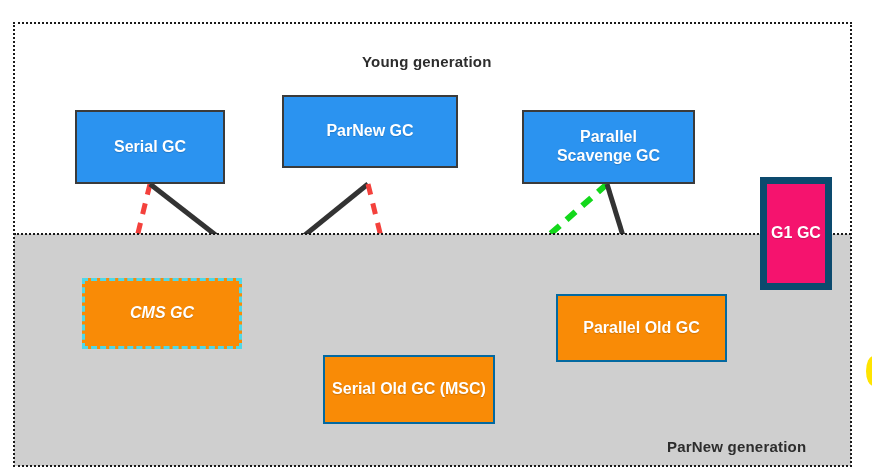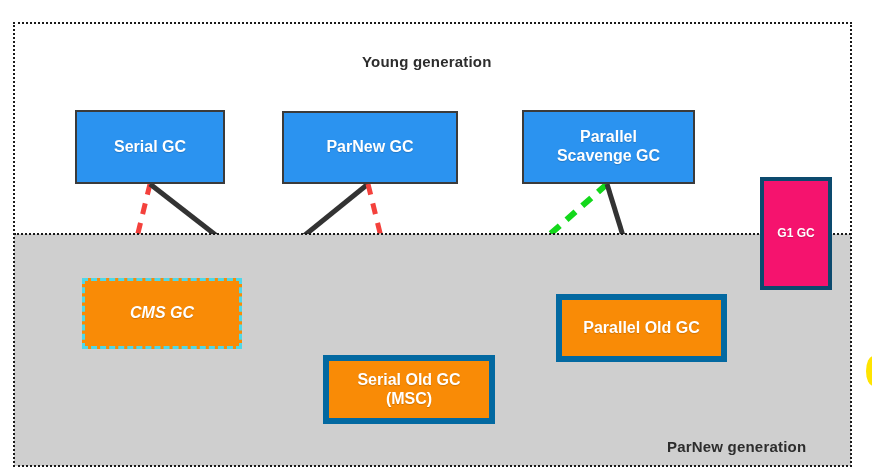--- a/index.html
+++ b/index.html
@@ -10,23 +10,23 @@
   #canvas{position:absolute;left:0;top:0;width:872px;height:344px;margin-top:12px;}
   svg.layer{position:absolute;left:0;top:0;width:872px;height:472px;pointer-events:none;}
   .node{
     position:absolute;box-sizing:border-box;
     display:flex;align-items:center;justify-content:center;text-align:center;
     color:#ffffff;font-weight:bold;line-height:1.18;
     text-shadow:0 1px 1px rgba(0,0,0,.18);
     z-index:5;
   }
   .node.blue{background:#2b93f0;border:2px solid #3b3b3b;font-size:16px;}
-  .node.orange{background:#f98b06;border:6px solid #0369a1;font-size:16px;}
+  .node.orange{background:#f98b06;border:2px solid #0369a1;font-size:16px;}
   .node.orange.dashed{border:3px dashed #4fd8e8;}
-  .node.pink{background:#f5136e;border:4px solid #0c4a6e;font-size:12px;}
+  .node.pink{background:#f5136e;border:7px solid #0c4a6e;font-size:16px;}
   .region-label{
     position:absolute;color:#2d2d2d;font-weight:bold;font-size:15px;
     letter-spacing:.2px;z-index:4;white-space:nowrap;
   }
   .gray-zone{
     position:absolute;background:#cfcfcf;z-index:1;
   }
   .outer-box{
     position:absolute;border:2px dotted #1a1a1a;box-sizing:border-box;z-index:2;
   }
@@ -56,21 +56,21 @@
     <line x1="164" y1="337" x2="323" y2="383" stroke="#333333" stroke-width="5"></line>
     <line x1="607" y1="172" x2="412" y2="344" stroke="#13d81b" stroke-width="6" stroke-dasharray="12,9" stroke-linecap="butt"></line>
     <line x1="607" y1="172" x2="641" y2="282" stroke="#333333" stroke-width="5"></line>
   </svg>
 
   <div class="region-label" style="left:362px;top:41px;">Young generation</div>
   <div class="region-label" style="left:667px;top:426px;">ParNew generation</div>
 
   <div class="node blue" style="left:75px;top:98px;width:150px;height:74px;">Serial GC</div>
 
-  <div class="node blue" style="left:282px;top:99px;width:176px;height:73px;">ParNew GC</div>
+  <div class="node blue" style="left:282px;top:83px;width:176px;height:73px;">ParNew GC</div>
 
   <div class="node blue" style="left:522px;top:98px;width:173px;height:74px;padding:0 18px;">Parallel Scavenge GC</div>
 
   <div class="node pink" style="left:760px;top:165px;width:72px;height:113px;">G1 GC</div>
 
   <div class="node orange dashed" style="left:82px;top:266px;width:160px;height:71px;font-style:italic;">CMS GC</div>
 
   <div class="node orange" style="left:323px;top:343px;width:172px;height:69px;padding:8px 6px;">Serial Old GC (MSC)</div>
 
   <div class="node orange" style="left:556px;top:282px;width:171px;height:68px;">Parallel Old GC</div>

